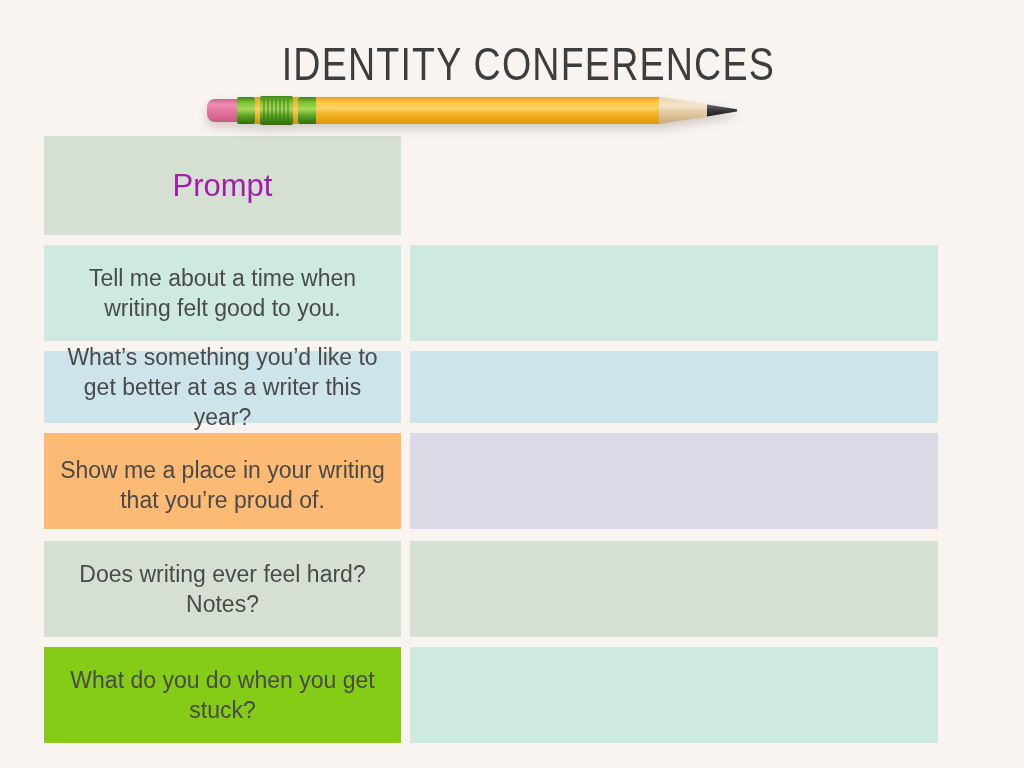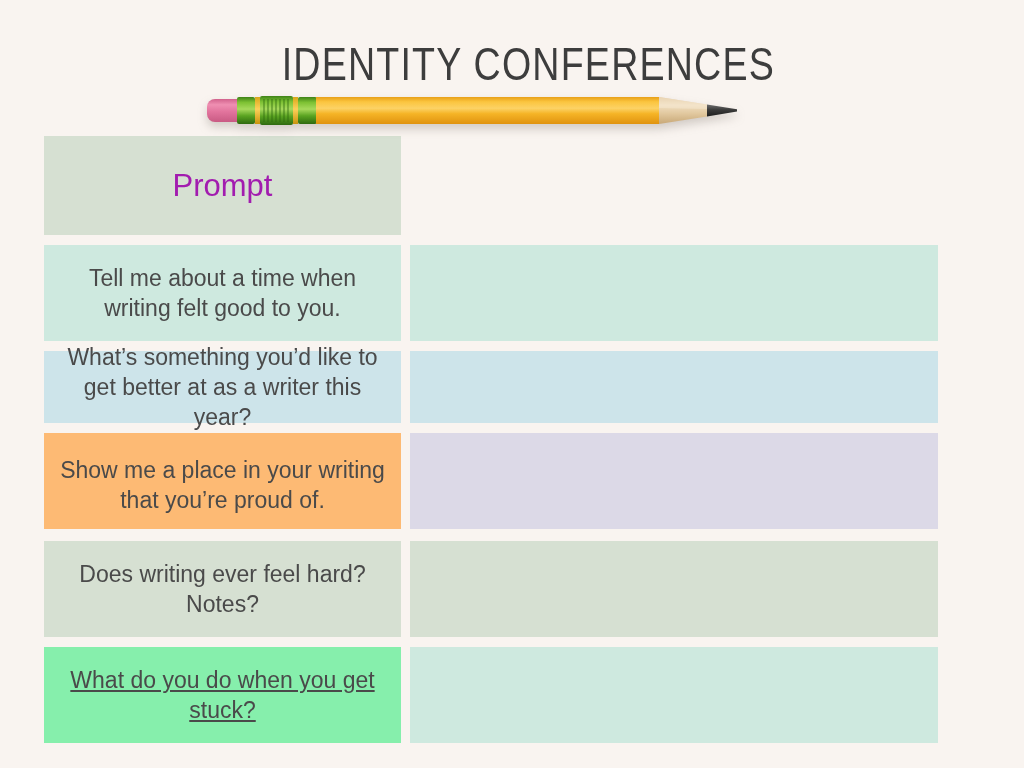--- a/index.html
+++ b/index.html
@@ -214,21 +214,21 @@
   <div class="row body-row" style="margin-top:12px;">
     <div class="cell cell-prompt h-96" style="background:#d6e0d2;">
       <span class="prompt-text">Does writing ever feel hard? Notes?</span>
     </div>
     <div class="cell cell-notes h-96" style="background:#d6e0d2;">
       <span class="prompt-text"></span>
     </div>
   </div>
 
   <div class="row body-row">
-    <div class="cell cell-prompt h-96" style="background:#86efac;text-decoration:underline;">
+    <div class="cell cell-prompt h-96" style="background:#84cc16;">
       <span class="prompt-text">What do you do when you get stuck?</span>
     </div>
     <div class="cell cell-notes h-96" style="background:#cee9df;">
       <span class="prompt-text"></span>
     </div>
   </div>
 
 </div>
 
 </body></html>

